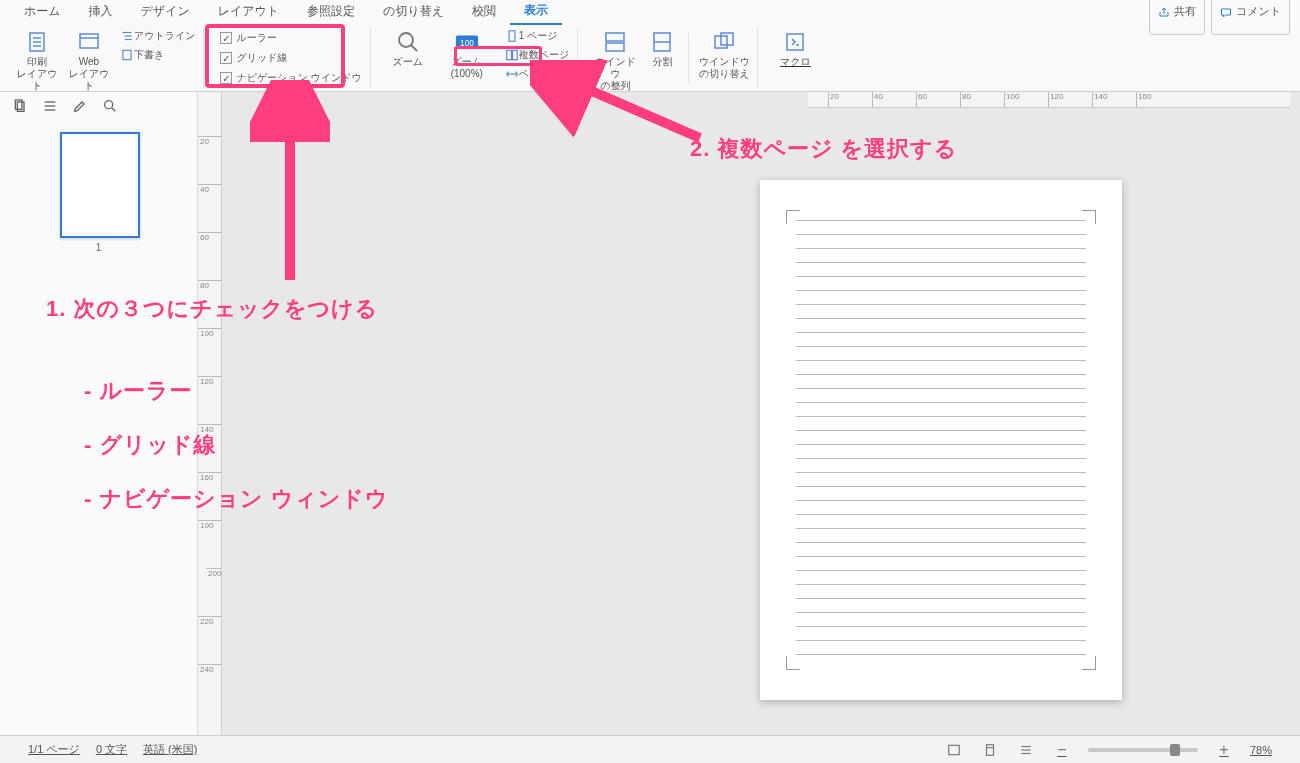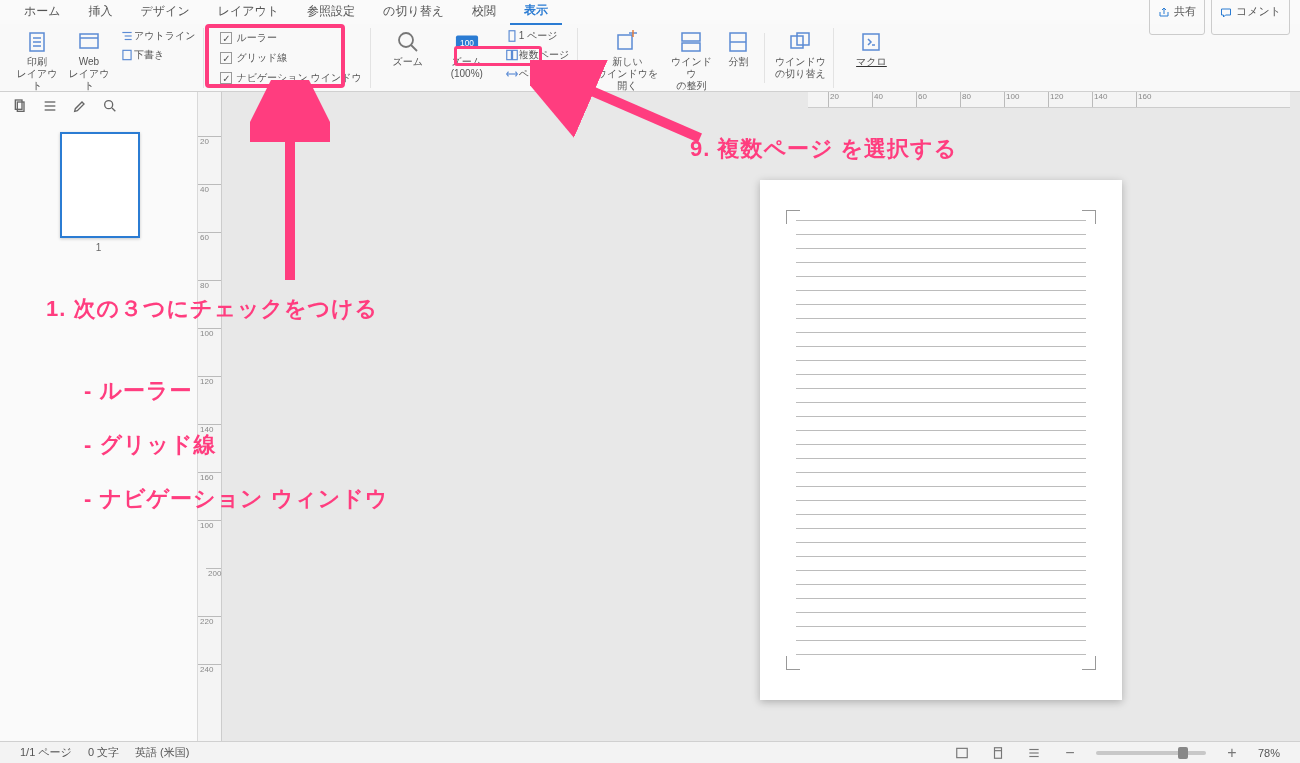--- a/index.html
+++ b/index.html
@@ -48,21 +48,21 @@
   .page { position:absolute; left:562px; top:88px; width:362px; height:520px; background:#fff; box-shadow:0 2px 8px rgba(0,0,0,.25); }
   .page-inner { position:absolute; left:36px; right:36px; top:40px; bottom:40px; }
   .grid-line { border-top:1px solid #bcbcbc; height:14px; }
   .page-corner { position:absolute; width:14px; height:14px; }
   .pc-tl { top:30px; left:26px; border-left:1px solid #999; border-top:1px solid #999; }
   .pc-tr { top:30px; right:26px; border-right:1px solid #999; border-top:1px solid #999; }
   .pc-bl { bottom:30px; left:26px; border-left:1px solid #999; border-bottom:1px solid #999; }
   .pc-br { bottom:30px; right:26px; border-right:1px solid #999; border-bottom:1px solid #999; }
 
   
-  .status { position:absolute; left:0; right:0; bottom:0; height:22px; background:#f3f3f3; border-top:1px solid #d0d0d0; display:flex; align-items:center; padding:0 20px; font-size:11px; color:#555; gap:16px; }
+  .status { position:absolute; left:0; right:0; bottom:0; height:28px; background:#f3f3f3; border-top:1px solid #d0d0d0; display:flex; align-items:center; padding:0 28px; font-size:11px; color:#555; gap:16px;text-decoration:underline; }
   .status .spacer { flex:1; }
   .status .sbtn { width:20px; height:16px; display:flex; align-items:center; justify-content:center; color:#777; cursor:pointer; }
   .slider { width:110px; height:4px; background:#c8c8c8; border-radius:2px; position:relative; }
   .slider-thumb { position:absolute; left:75%; top:-4px; width:10px; height:12px; background:#888; border-radius:2px; }
 
   
   .annot { position:absolute; z-index:70; color:#ff3d7f; font-weight:bold; font-size:22px; letter-spacing:1px; pointer-events:none; }
   .annot-sub { font-size:22px; font-weight:bold;margin-top:28px; }
   .arrow { position:absolute; z-index:65; pointer-events:none; }
 
@@ -205,31 +205,20 @@
               <polyline points="6 8 3 12 6 16"></polyline>
               <polyline points="18 8 21 12 18 16"></polyline>
             </svg>
           </span>
         <span>ページの幅</span>
       </div>
     </div>
   </div>
 
   <div class="ribbon-group">
-    <div class="big-btn" style="width:70px">
-      <span class="ic">
-          <svg width="24" height="24" viewBox="0 0 24 24" fill="none" stroke="#5b8bd4" stroke-width="1.5">
-            <rect x="3" y="5" width="14" height="14"></rect>
-            <line x1="14" y1="3" x2="22" y2="3"></line>
-            <line x1="18" y1="0" x2="18" y2="7" stroke="#e07b3c"></line>
-          </svg>
-        </span>
-      <span style="white-space:pre-line">新しい
-ウインドウを開く</span>
-    </div>
     <div class="big-btn">
       <span class="ic">
           <svg width="24" height="24" viewBox="0 0 24 24" fill="none" stroke="#5b8bd4" stroke-width="1.5">
             <rect x="3" y="3" width="18" height="8"></rect>
             <rect x="3" y="13" width="18" height="8"></rect>
           </svg>
         </span>
       <span style="white-space:pre-line">ウインドウ
 の整列</span>
     </div>
@@ -419,17 +408,17 @@
 </svg>
 <svg class="arrow" style="left:530px; top:60px;" width="180" height="100">
   <defs>
       <marker id="ah2" markerWidth="10" markerHeight="10" refX="5" refY="5" orient="auto">
         <path d="M0 0 L10 5 L0 10 z" fill="#ff3d7f"></path>
       </marker>
     </defs>
   <line x1="170" y1="78" x2="18" y2="12" stroke="#ff3d7f" stroke-width="10" marker-end="url(#ah2)"></line>
 </svg>
 
-<div class="annot" style="left:690px; top:134px;">9. 複数ページ を選択する</div>
+<div class="annot" style="left:690px; top:134px;">2. 複数ページ を選択する</div>
 <div class="annot" style="left:46px; top:294px;">1. 次の３つにチェックをつける</div>
 <div class="annot annot-sub" style="left:84px; top:348px;">- ルーラー</div>
 <div class="annot annot-sub" style="left:84px; top:402px;">- グリッド線</div>
 <div class="annot annot-sub" style="left:84px; top:456px;">- ナビゲーション ウィンドウ</div>
 
 </body></html>

